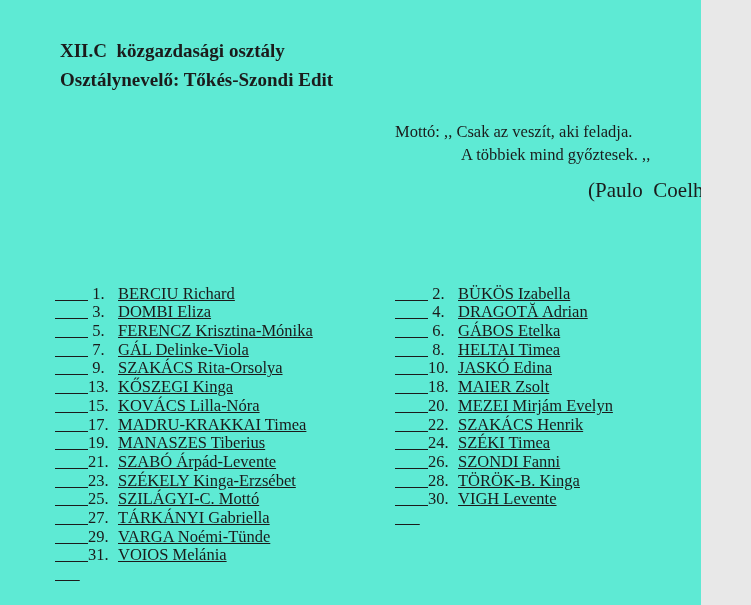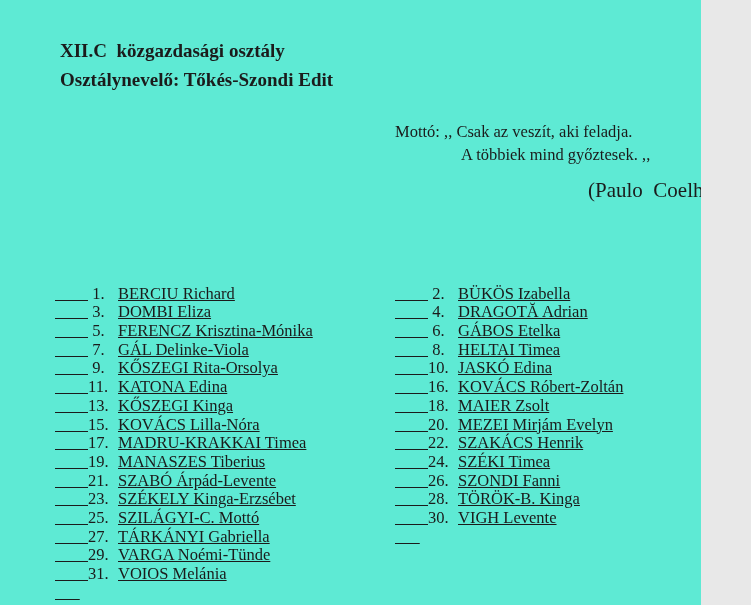--- a/index.html
+++ b/index.html
@@ -96,26 +96,23 @@
 
       <div class="row">
         <span class="num"> 5.</span><span class="nm">FERENCZ Krisztina-Mónika</span>
       </div>
 
       <div class="row">
         <span class="num"> 7.</span><span class="nm">GÁL Delinke-Viola</span>
       </div>
 
       <div class="row">
-        <span class="num"> 9.</span><span class="nm">KŐSZEGI Rita-Orsolya</span>
-      </div>
-
-      <div class="row">
-        <span class="num">11.</span><span class="nm">KATONA Edina</span>
-      </div>
+        <span class="num"> 9.</span><span class="nm">SZAKÁCS Rita-Orsolya</span>
+      </div>
+
 
       <div class="row">
         <span class="num">13.</span><span class="nm">KŐSZEGI Kinga</span>
       </div>
 
       <div class="row">
         <span class="num">15.</span><span class="nm">KOVÁCS Lilla-Nóra</span>
       </div>
 
       <div class="row">
@@ -168,23 +165,20 @@
       <div class="row">
         <span class="num"> 8.</span><span class="nm">HELTAI Timea</span>
       </div>
 
       <div class="row">
         <span class="num">10.</span><span class="nm">JASKÓ Edina</span>
       </div>
 
 
 
-      <div class="row">
-        <span class="num">16.</span><span class="nm">KOVÁCS Róbert-Zoltán</span>
-      </div>
 
       <div class="row">
         <span class="num">18.</span><span class="nm">MAIER Zsolt</span>
       </div>
 
       <div class="row">
         <span class="num">20.</span><span class="nm">MEZEI Mirjám Evelyn</span>
       </div>
 
       <div class="row">

